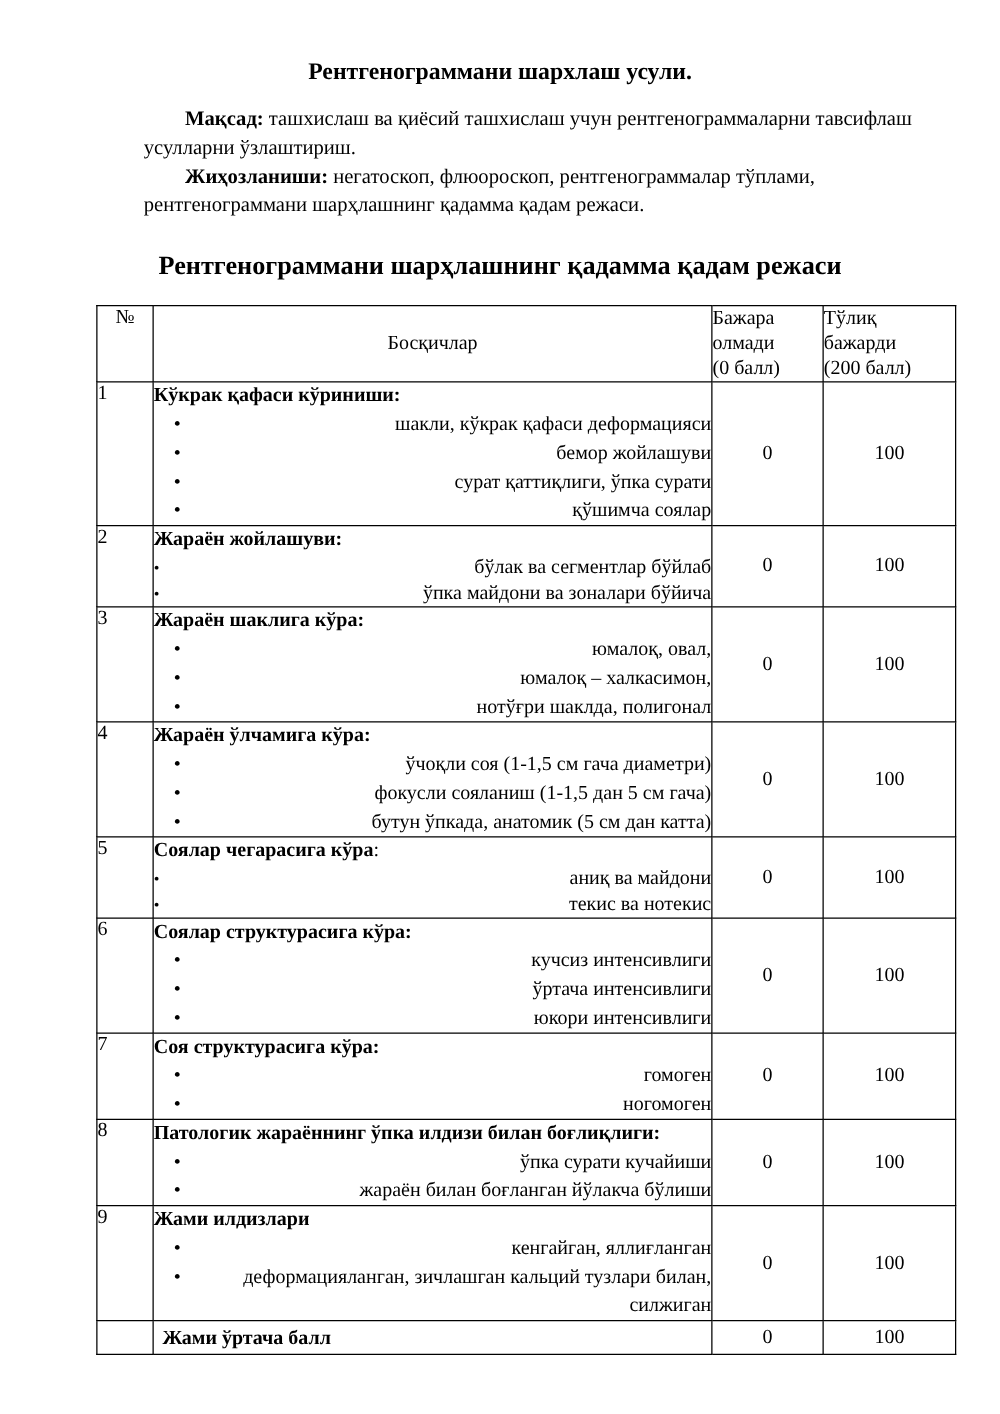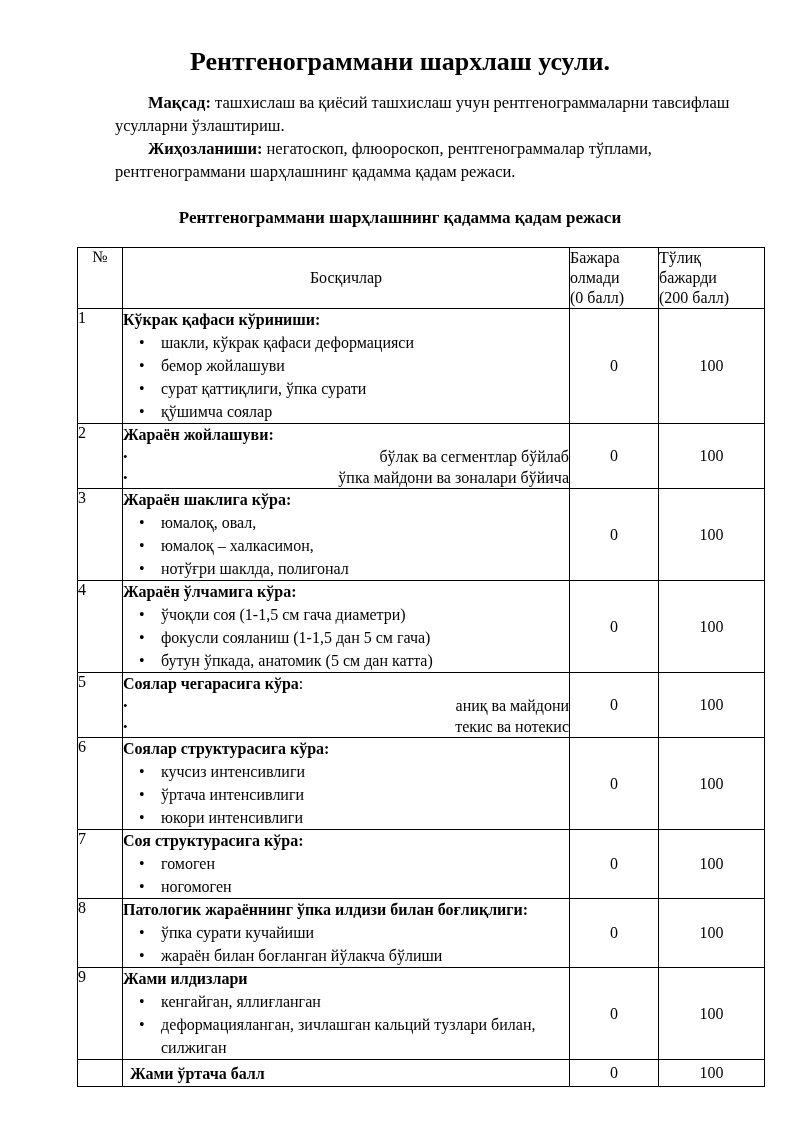--- a/index.html
+++ b/index.html
@@ -11,34 +11,34 @@
     width: 800px;
     height: 1131px;
     font-family: "Liberation Serif", "DejaVu Serif", serif;
     color: #000;
     position: relative;
     overflow: hidden;
   }
   .doc-title {
     text-align: center;
     font-weight: bold;
-    font-size: 26px;
+    font-size: 19px;
     margin: 0;
     padding-top: 47px;
   }
   .intro {
     margin: 14px 58px 0 115px;
     font-size: 16.5px;
     line-height: 23px;
   }
   .intro .lbl { font-weight: bold; margin-left: 33px; }
   .table-caption {
     text-align: center;
     font-weight: bold;
-    font-size: 17px;
+    font-size: 21px;
     margin: 0;
     padding-top: 25px;
   }
   table.plan {
     border-collapse: collapse;
     margin: 19px 0 0 77px;
     width: 687px;
     table-layout: fixed;
     border: 1px solid #000;
   }
@@ -79,20 +79,21 @@
   }
   .row-title {
     font-weight: bold;
     line-height: 22px;
   }
   .row-title .t-suffix { font-weight: normal; }
   .bullets .bullet-item { position: relative; }
   .bullets.indent .bullet-item {
     padding-left: 38px;
     line-height: 23px;
+    text-align: right;
   }
   .bullets.indent .bullet-item::before {
     content: "\2022";
     position: absolute;
     left: 16px;
   }
   .bullets.inline .bullet-item {
     padding-left: 14px;
     line-height: 21px;
     text-align: right;

